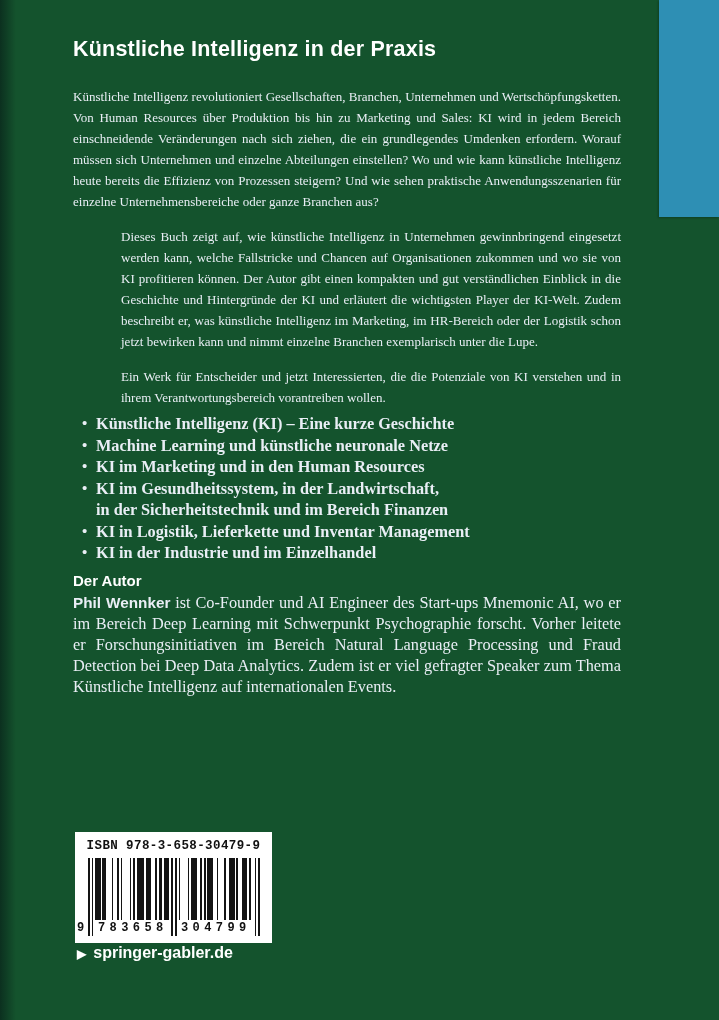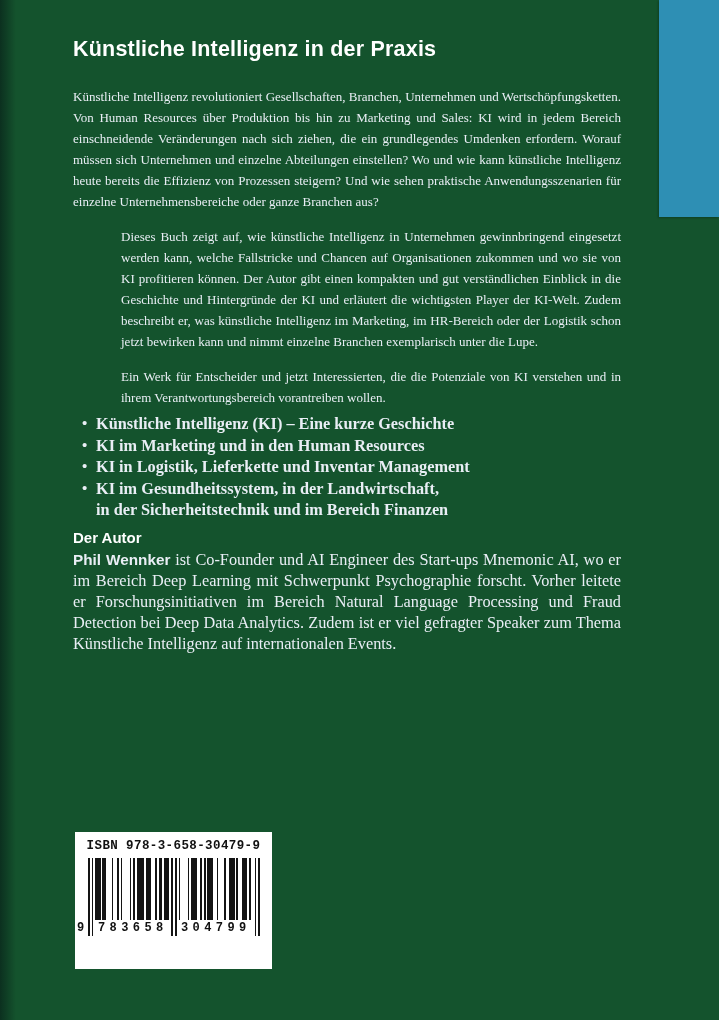--- a/index.html
+++ b/index.html
@@ -42,21 +42,21 @@
   }
   .contents-list li::before{
     content:"\2022";position:absolute;left:9px;top:0;
     font-size:15px;
   }
   .author-para{margin-top:3px;font-size:16.3px;line-height:21px;text-align:justify;}
   .author-name{
     font-family:"Liberation Sans",sans-serif;font-weight:bold;font-size:15.3px;
   }
   .barcode-box{
-    position:absolute;left:75px;top:832px;width:197px;height:137px;
+    position:absolute;left:75px;top:832px;width:197px;height:111px;
     background:#ffffff;color:#111;
   }
   .isbn-label{
     font-family:"Liberation Mono",monospace;font-size:12.5px;font-weight:bold;
     text-align:center;padding-top:7px;letter-spacing:.4px;white-space:nowrap;
   }
   .barcode-area{position:absolute;left:0;top:26px;width:197px;height:78px;}
   .barcode-area svg{position:absolute;left:13px;top:0;width:172px;height:78px;}
   .ean-digits span{
     position:absolute;bottom:1px;
@@ -83,24 +83,26 @@
 
   <div class="content">
     <h1 class="cover-title">Künstliche Intelligenz in der Praxis</h1>
 
     <p class="para first">Künstliche Intelligenz revolutioniert Gesellschaften, Branchen, Unternehmen und Wertschöpfungsketten. Von Human Resources über Produktion bis hin zu Marketing und Sales: KI wird in jedem Bereich einschneidende Veränderungen nach sich ziehen, die ein grundlegendes Umdenken erfordern. Worauf müssen sich Unternehmen und einzelne Abteilungen einstellen? Wo und wie kann künstliche Intelligenz heute bereits die Effizienz von Prozessen steigern? Und wie sehen praktische Anwendungsszenarien für einzelne Unternehmensbereiche oder ganze Branchen aus?</p>
     <p class="para">Dieses Buch zeigt auf, wie künstliche Intelligenz in Unternehmen gewinnbringend eingesetzt werden kann, welche Fallstricke und Chancen auf Organisationen zukommen und wo sie von KI profitieren können. Der Autor gibt einen kompakten und gut verständlichen Einblick in die Geschichte und Hintergründe der KI und erläutert die wichtigsten Player der KI-Welt. Zudem beschreibt er, was künstliche Intelligenz im Marketing, im HR-Bereich oder der Logistik schon jetzt bewirken kann und nimmt einzelne Branchen exemplarisch unter die Lupe.</p>
     <p class="para">Ein Werk für Entscheider und jetzt Interessierten, die die Potenziale von KI verstehen und in ihrem Verantwortungsbereich vorantreiben wollen.</p>
 
     <ul class="contents-list">
       <li>Künstliche Intelligenz (KI) – Eine kurze Geschichte</li>
+      <li>Machine Learning und künstliche neuronale Netze</li>
       <li>KI im Marketing und in den Human Resources</li>
-      <li>KI in Logistik, Lieferkette und Inventar Management</li>
       <li>KI im Gesundheitssystem, in der Landwirtschaft,
 in der Sicherheitstechnik und im Bereich Finanzen</li>
+      <li>KI in Logistik, Lieferkette und Inventar Management</li>
+      <li>KI in der Industrie und im Einzelhandel</li>
     </ul>
 
     <h2 class="section-heading heading-autor">Der Autor</h2>
     <p class="author-para"><span class="author-name">Phil Wennker</span><span> ist Co-Founder und AI Engineer des Start-ups Mnemonic AI, wo er im Bereich Deep Learning mit Schwerpunkt Psychographie forscht. Vorher leitete er Forschungsinitiativen im Bereich Natural Language Processing und Fraud Detection bei Deep Data Analytics. Zudem ist er viel gefragter Speaker zum Thema Künstliche Intelligenz auf internationalen Events.</span></p>
   </div>
 
   <div class="barcode-box">
     <div class="isbn-label">ISBN 978-3-658-30479-9</div>
     <div class="barcode-area">
       <svg id="ean-svg" viewBox="0 0 95 78" preserveAspectRatio="none" shape-rendering="crispEdges">

